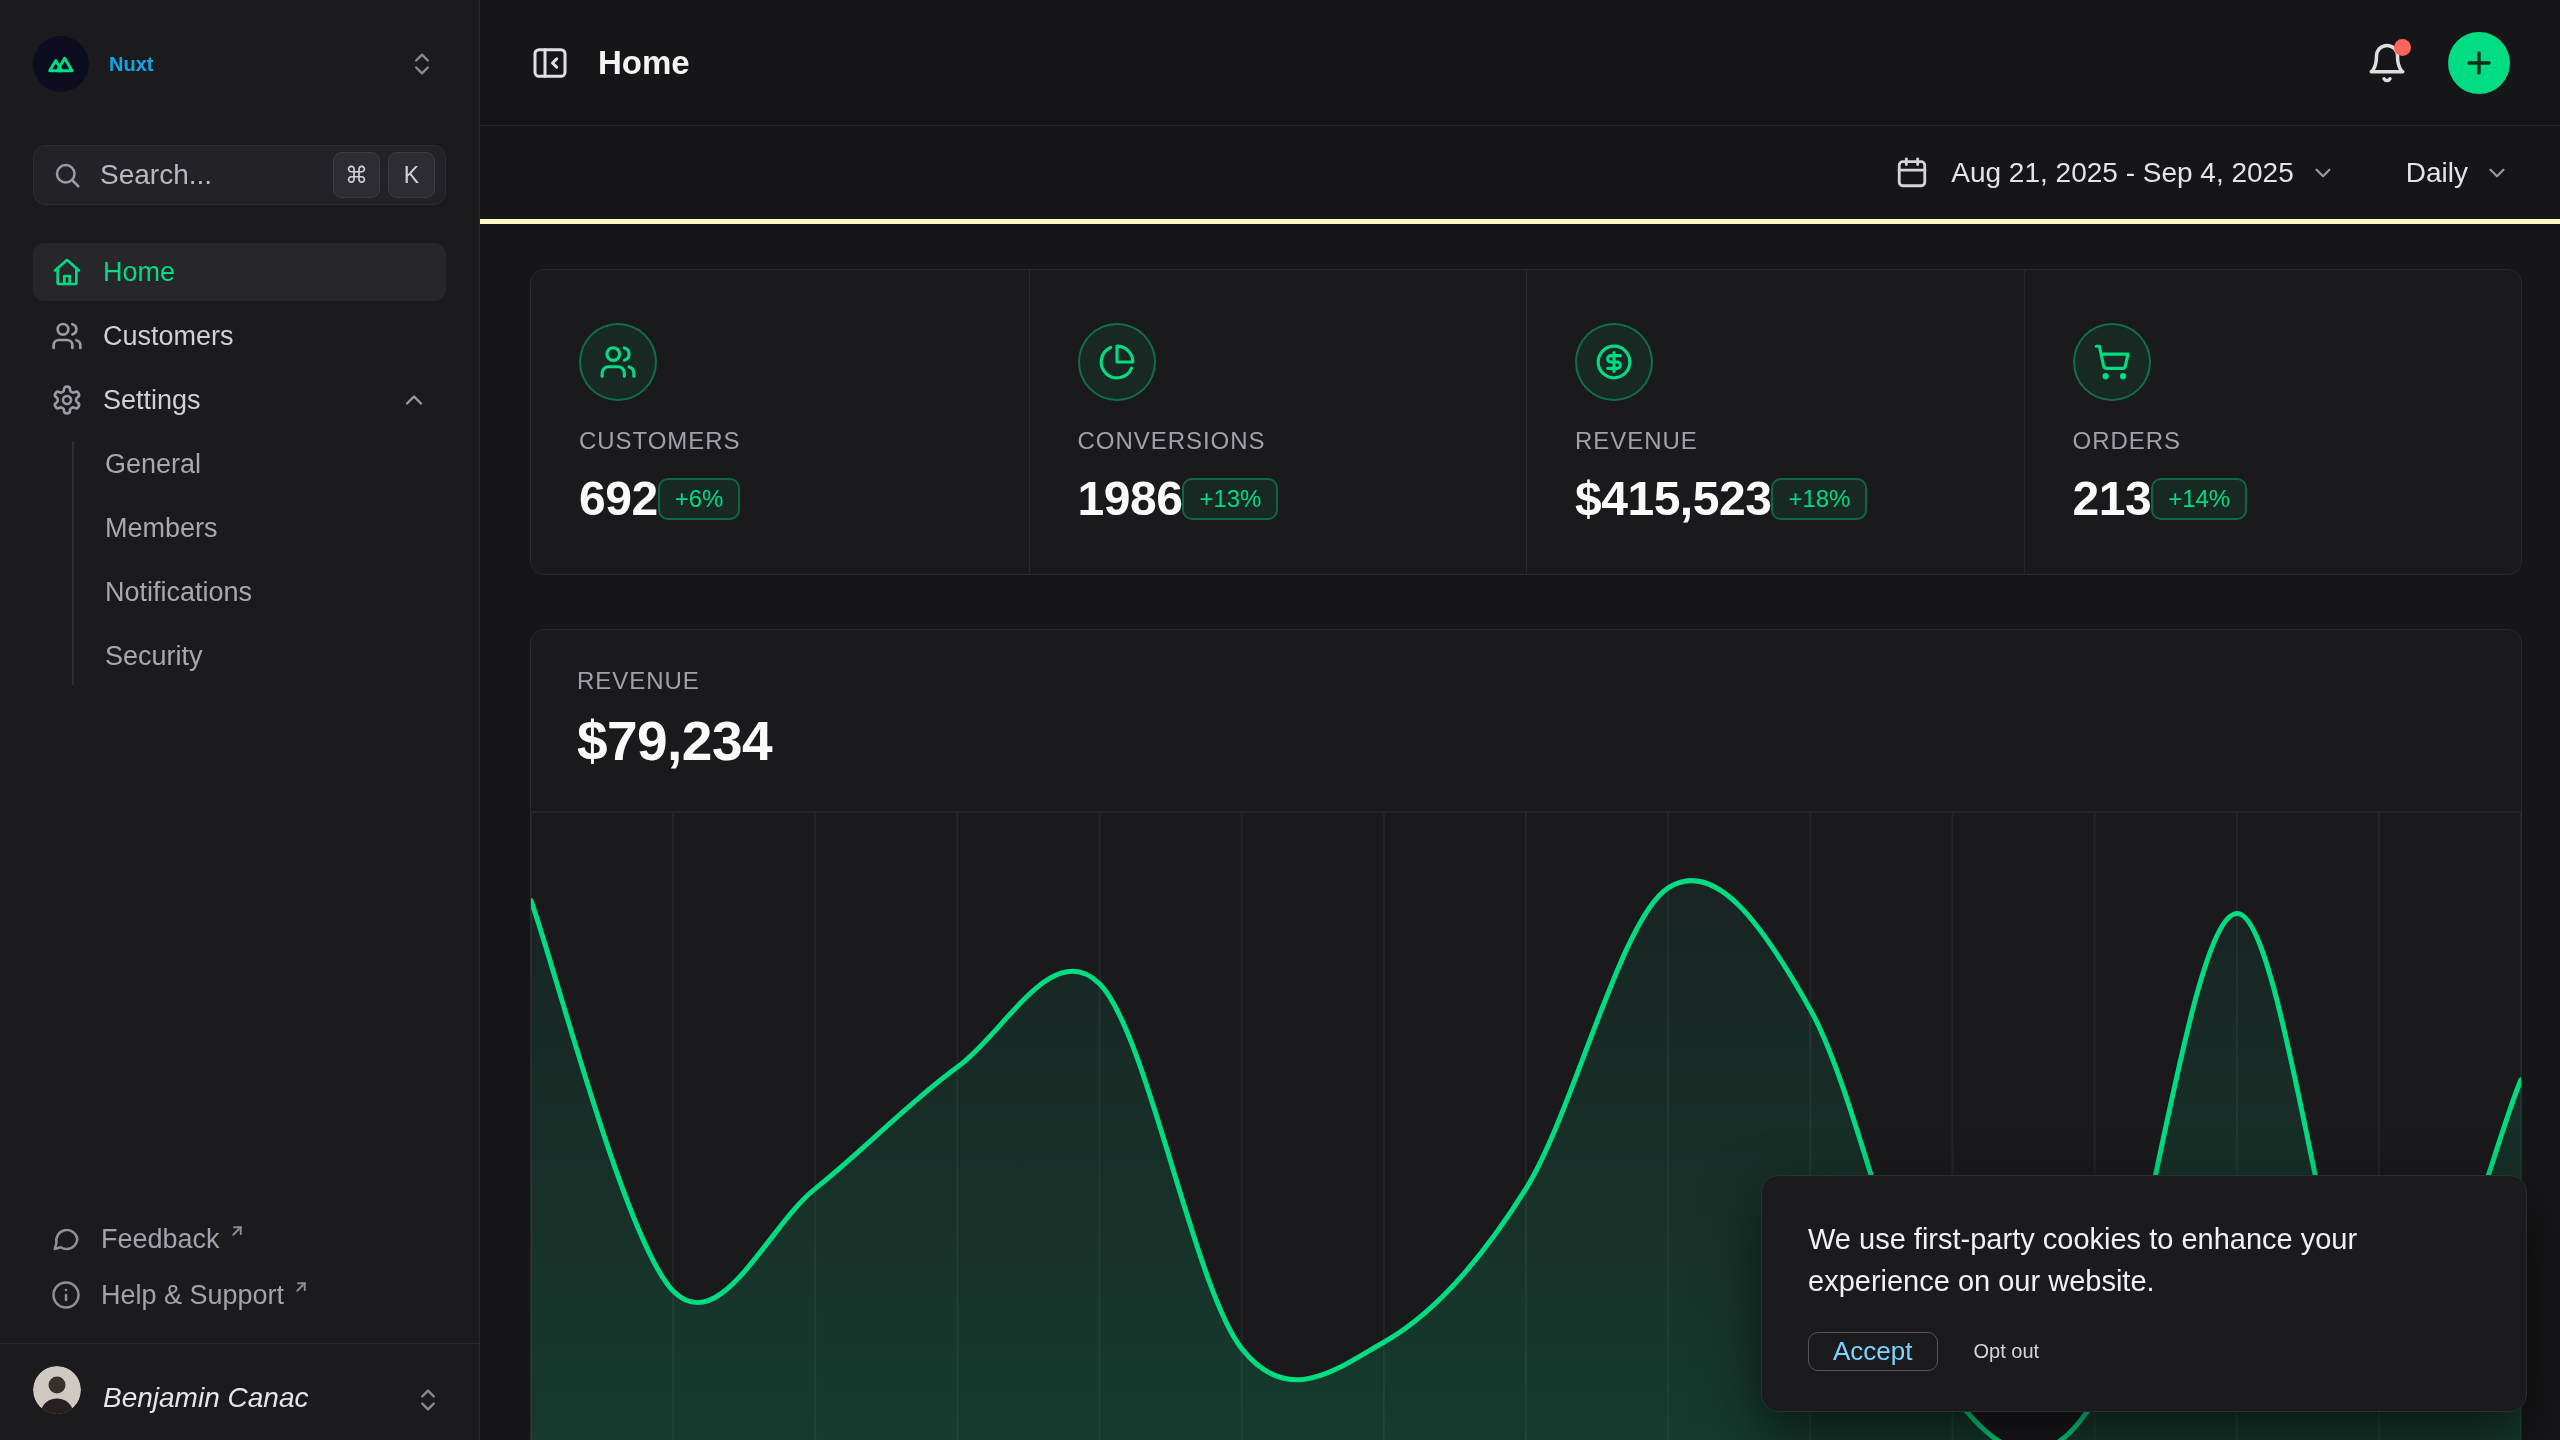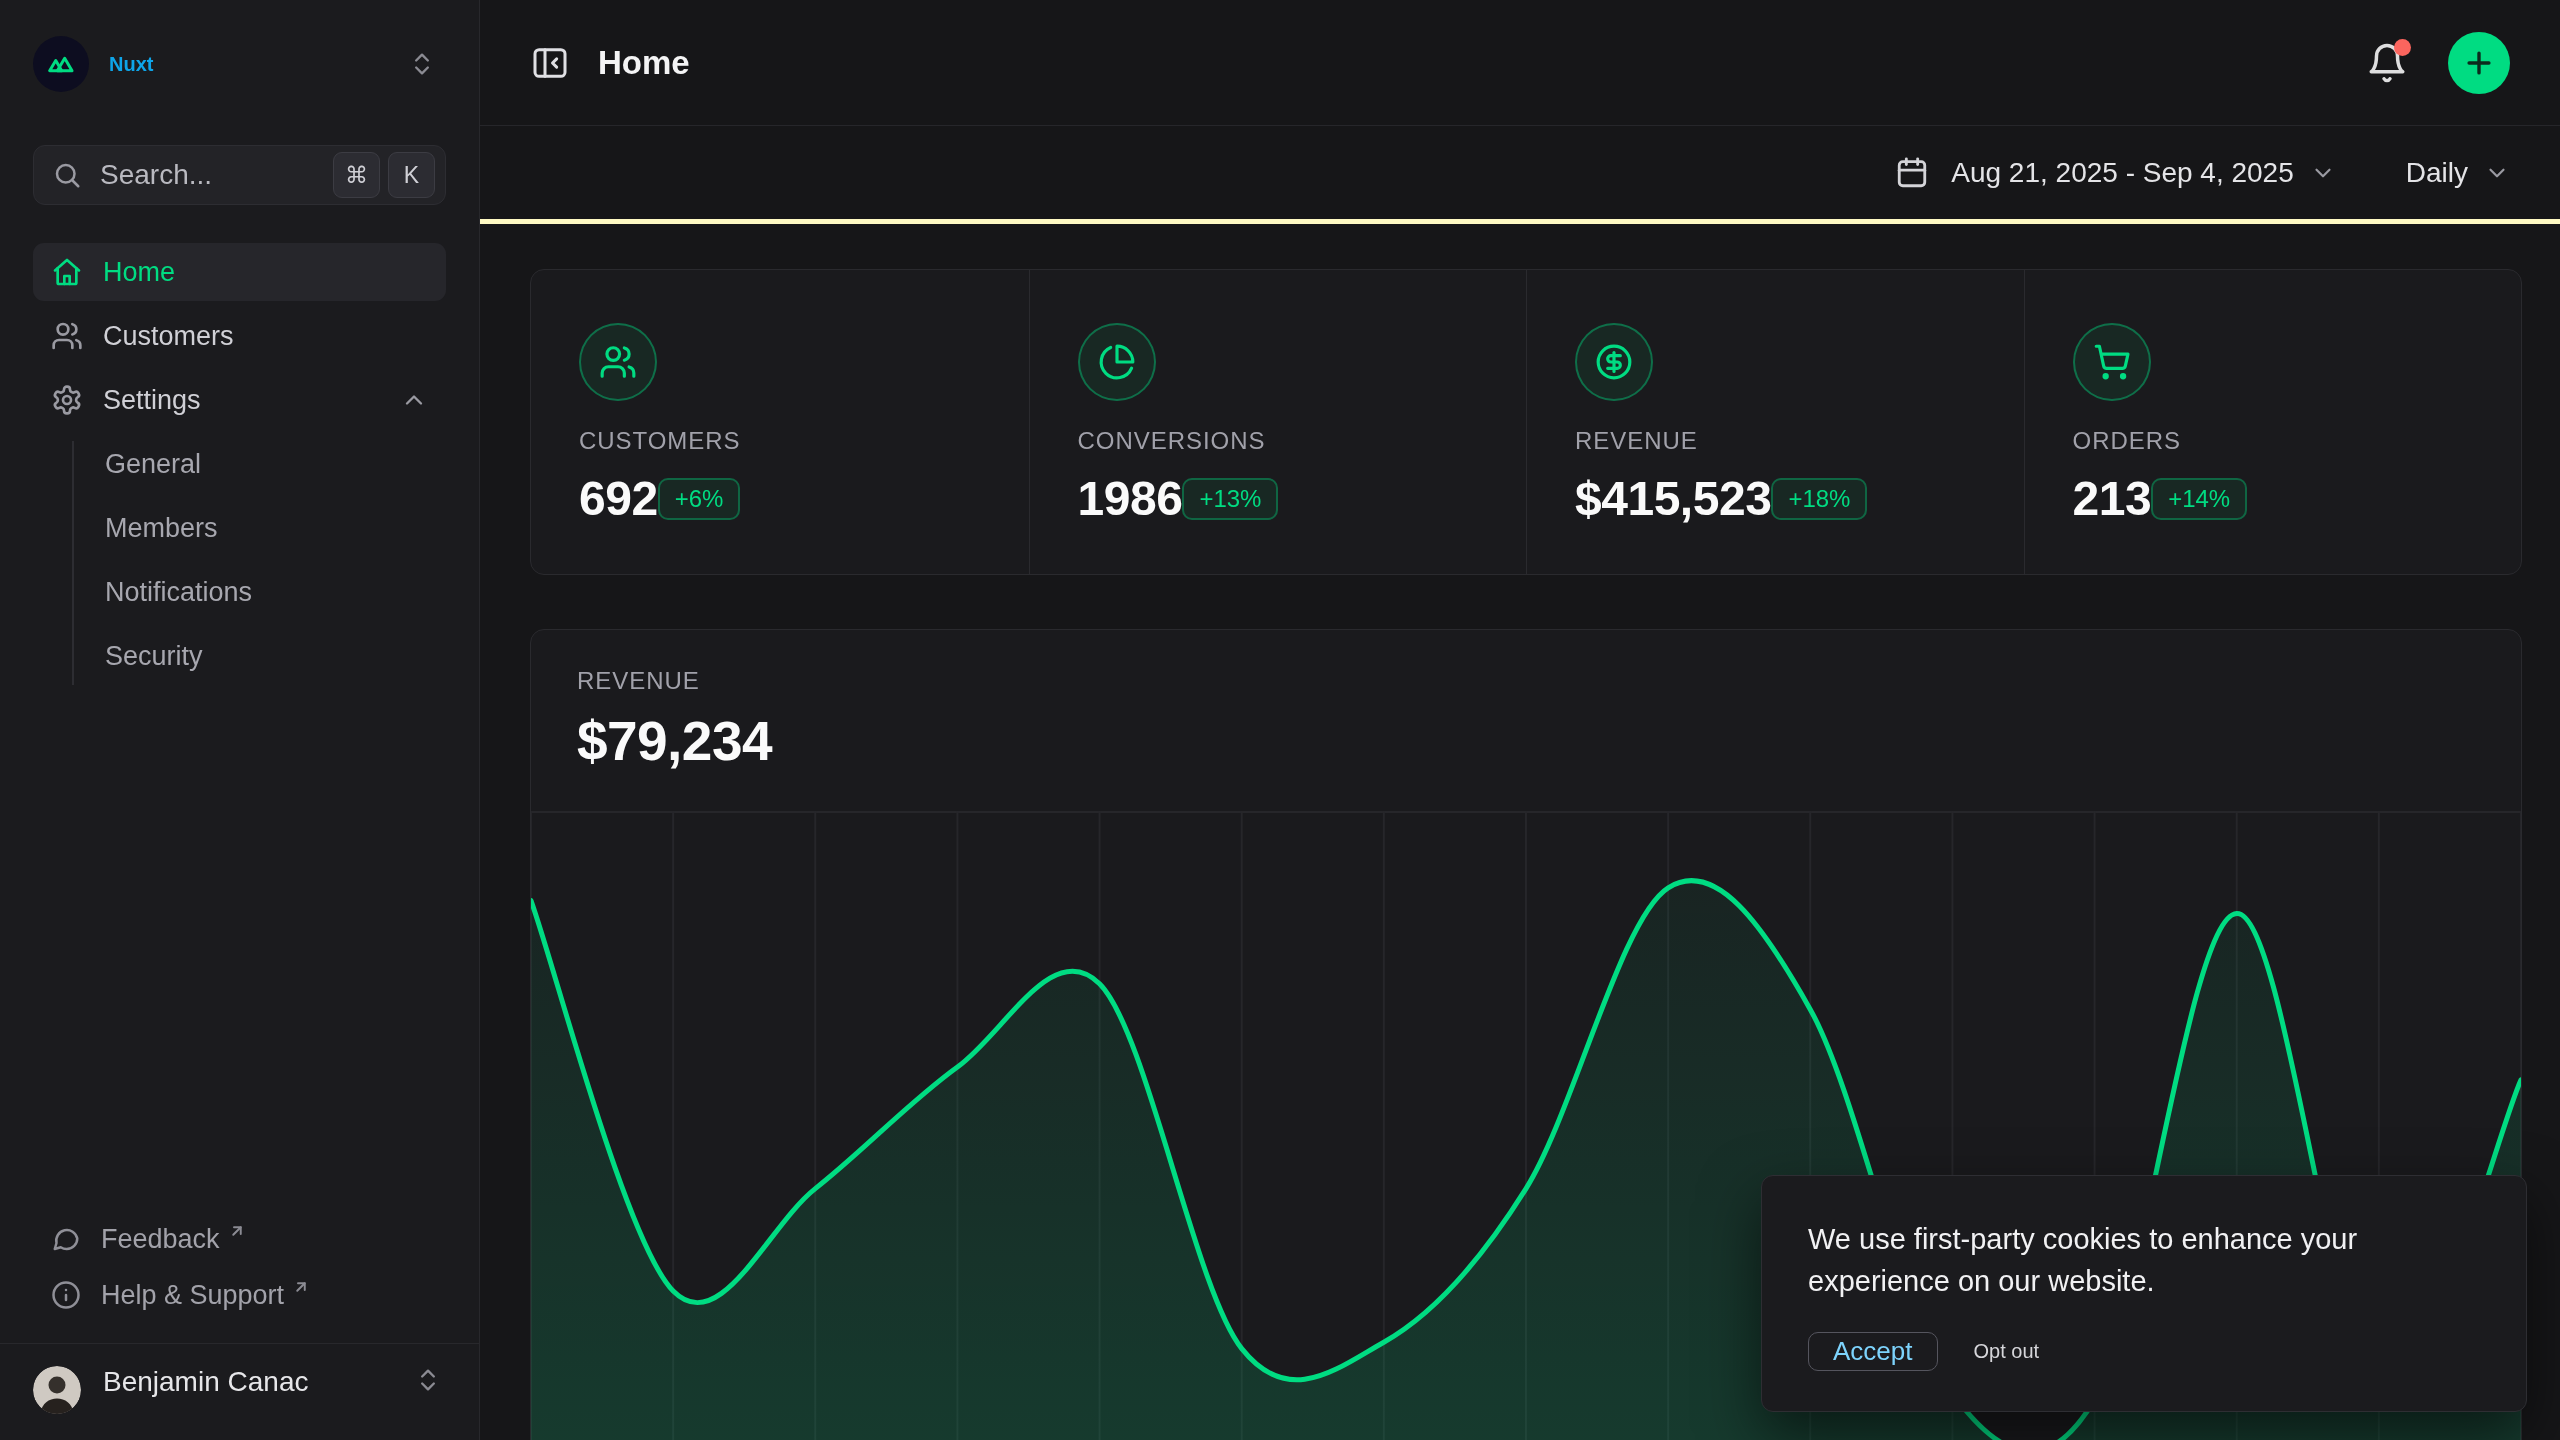--- a/index.html
+++ b/index.html
@@ -46,21 +46,21 @@
 
   .subnav{position:relative;margin-bottom:6px;}
   .subnav::before{content:"";position:absolute;left:39px;top:6px;bottom:6px;width:2px;background:#2d2d32;}
   .subnav-item{height:58px;display:flex;align-items:center;padding-left:72px;font-size:27px;color:#a7a7af;margin-bottom:6px;border-radius:11px;cursor:pointer;}
 
   .sidebar-footer{margin-top:auto;}
   .footer-item{height:56px;display:flex;align-items:center;color:#a2a2aa;font-size:27px;padding:0 18px;cursor:pointer;}
   .footer-item .nicon{color:#8f8f97;}
   .ext-arrow{color:#8b8b93;margin-left:8px;margin-bottom:16px;}
   .sidebar-divider{border-top:1px solid #28282c;margin:20px -33px 0;}
-  .user-row{display:flex;align-items:flex-start;margin-top:22px;padding:0 4px 0 0;cursor:pointer;}
+  .user-row{display:flex;align-items:flex-end;margin-top:22px;padding:0 4px 0 0;cursor:pointer;font-style:italic;}
   .avatar{width:48px;height:48px;border-radius:50%;overflow:hidden;flex:none;}
   .user-name{font-size:28px;font-weight:500;color:#e6e6e9;margin-left:22px;}
 
   
   .main{flex:1;display:flex;flex-direction:column;min-width:0;}
   .topbar{height:126px;min-height:126px;border-bottom:1px solid #26262a;display:flex;align-items:center;padding:0 50px;box-sizing:border-box;}
   .panel-btn{color:#e0e0e4;background:none;border:none;padding:0;cursor:pointer;}
   .topbar-title{font-size:33px;font-weight:700;color:#f4f4f5;margin-left:28px;}
   .topbar-right{margin-left:auto;display:flex;align-items:center;gap:40px;}
   .bell-btn{position:relative;color:#dededf;background:none;border:none;padding:0;cursor:pointer;}
@@ -88,21 +88,21 @@
   .delta-badge{font-size:24px;color:#00dc82;background:rgba(0,220,130,0.07);border:2px solid rgba(0,220,130,0.35);border-radius:10px;padding:5px 15px;}
 
   .chart-card{margin-top:54px;background:#1a1a1d;border:1px solid #2a2a2e;border-radius:14px;height:840px;overflow:hidden;position:relative;}
   .chart-header{padding:37px 46px 0;}
   .chart-label{font-size:24px;color:#a1a1aa;letter-spacing:0.04em;}
   .chart-value{margin-top:14px;font-size:55px;font-weight:700;color:#fafafa;letter-spacing:-0.01em;}
   .chart-svg{position:absolute;left:0;top:181px;width:100%;height:630px;display:block;}
 
   
   .cookie{position:absolute;right:33px;bottom:28px;width:766px;box-sizing:border-box;
-    background:#1b1b1e;border:1px solid #2e2e33;border-radius:12px;padding:42px 46px 40px;
+    background:#1b1b1e;border:1px solid #2e2e33;border-radius:18px;padding:42px 46px 40px;
     box-shadow:0 24px 60px rgba(0,0,0,0.55);z-index:5;}
   .cookie-text{font-size:29px;line-height:1.45;color:#f1f1f3;font-weight:500;margin:0;}
   .cookie-actions{margin-top:30px;display:flex;align-items:center;gap:36px;}
   .accept-btn{border:1px solid #55555e;border-radius:10px;padding:3px 24px;font-size:26px;color:#7dd3fc;background:transparent;cursor:pointer;font-family:inherit;}
   .optout-btn{font-size:20px;color:#d6d6da;background:none;border:none;padding:0;cursor:pointer;font-family:inherit;}
 </style>
 </head>
 <body>
 
 <div class="app">

